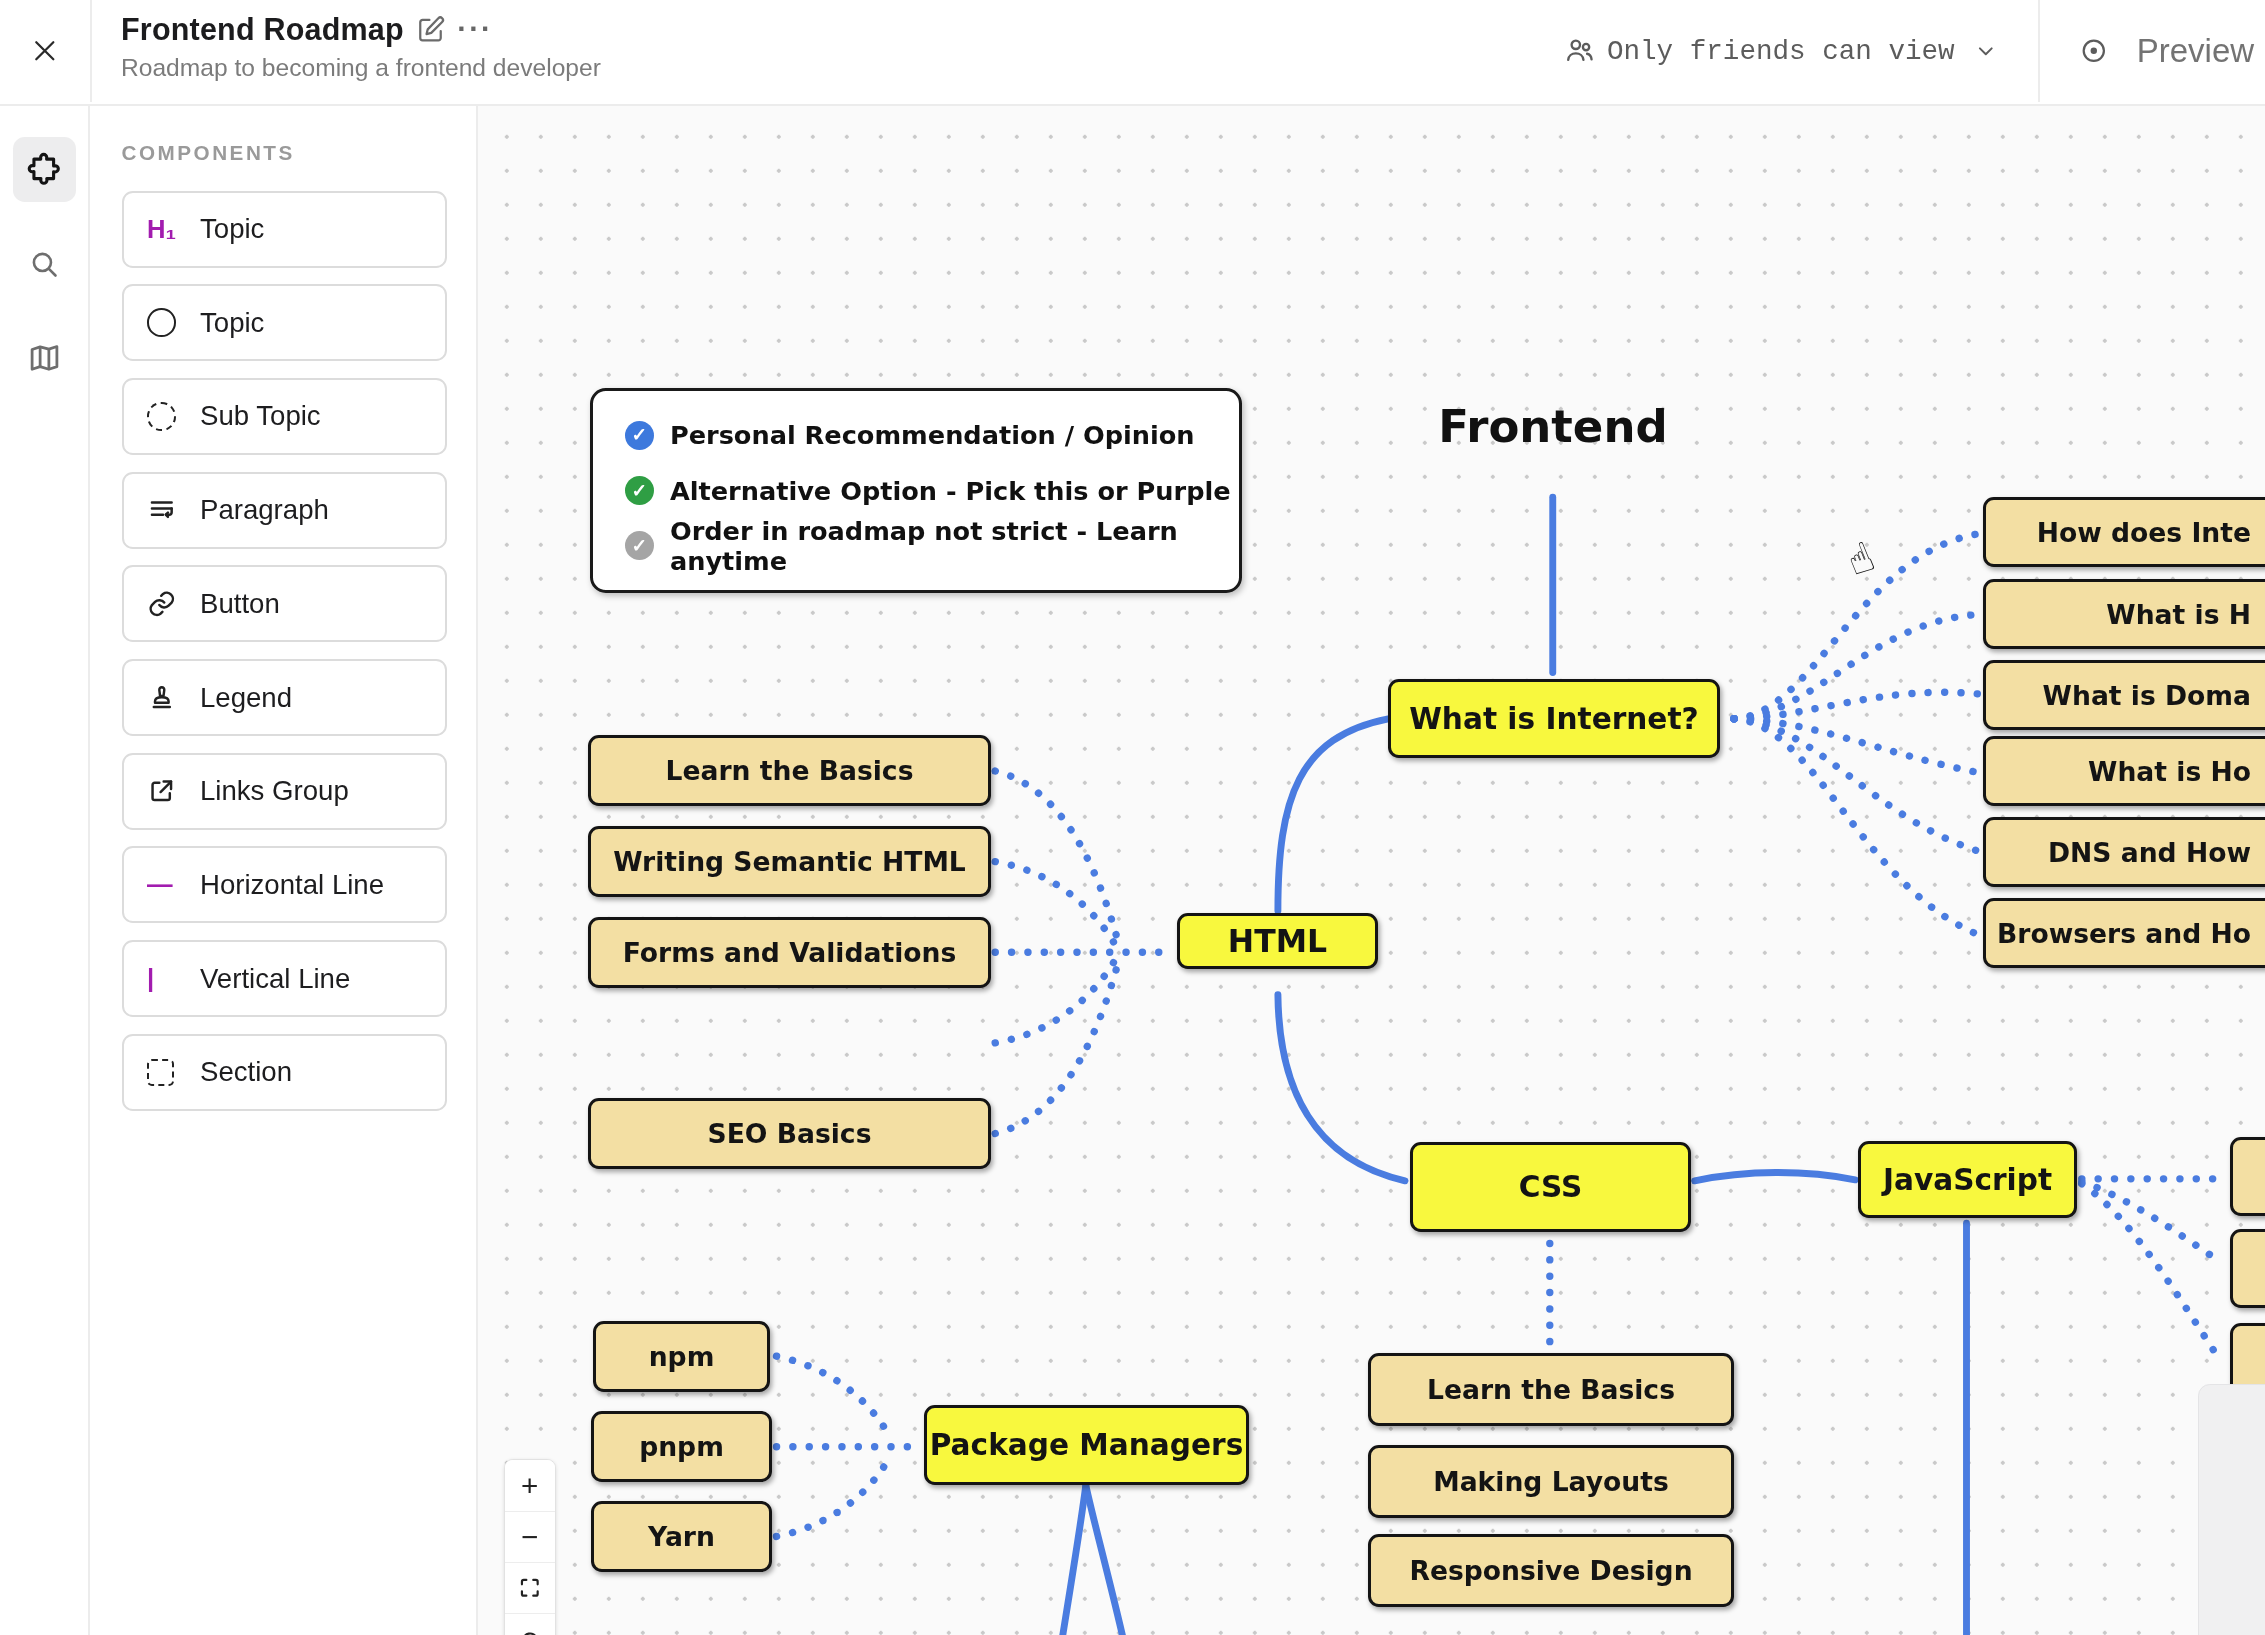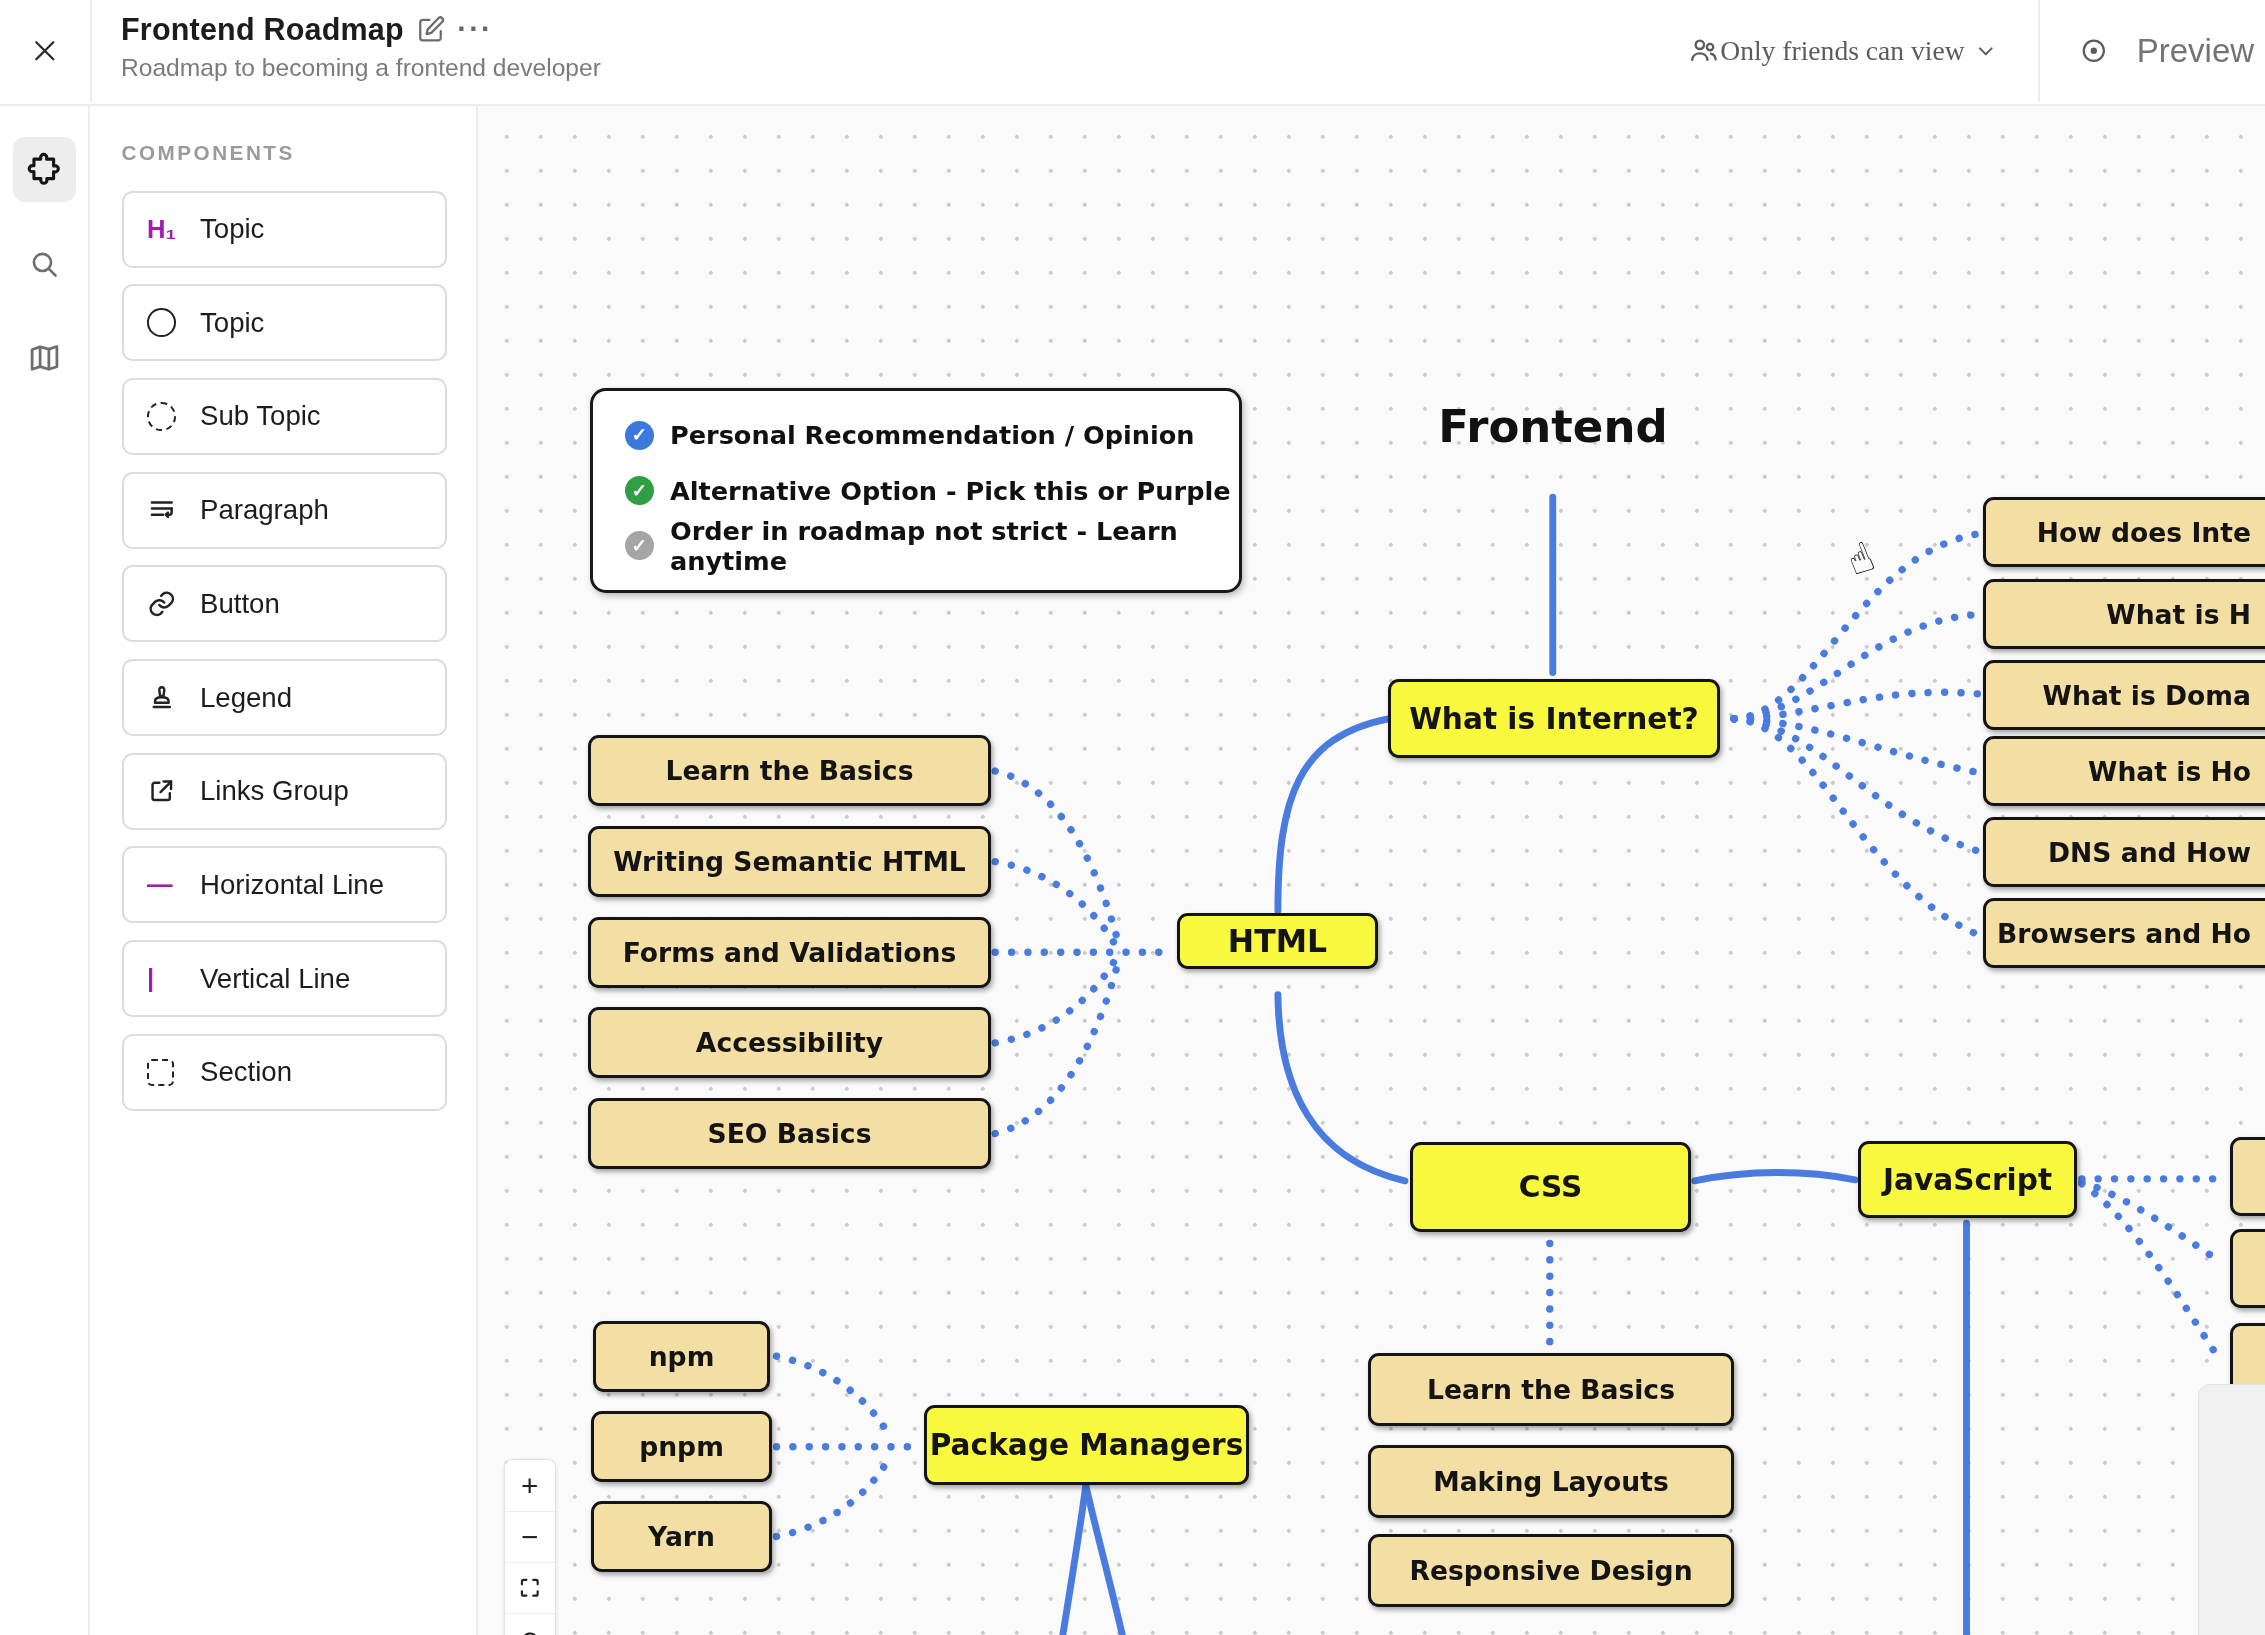--- a/index.html
+++ b/index.html
@@ -12,22 +12,22 @@
   .close-btn{position:absolute;left:0;top:0;width:90px;height:102px;border:none;background:transparent;
              display:flex;align-items:center;justify-content:center;cursor:pointer;}
   .header-vdiv{position:absolute;left:90px;top:0;height:102px;width:0;border-left:2px solid #ececec;}
   .title-wrap{position:absolute;left:121px;top:11.8px;}
   .title-row{display:flex;align-items:center;gap:11px;}
   .page-title{font-size:30.5px;font-weight:700;margin:0;letter-spacing:0.2px;}
   .icon-btn{border:none;background:transparent;padding:0;display:flex;align-items:center;cursor:pointer;color:#555;}
   .more-dots{font-size:29.6px;font-weight:700;color:#666;letter-spacing:2px;line-height:9.9px;}
   .page-subtitle{font-size:24.6px;color:#7b7b7b;margin-top:6.9px;}
   .header-right{position:absolute;right:0;top:0;height:102px;display:flex;align-items:center;}
-  .visibility-btn{display:flex;align-items:center;gap:1px;border:none;background:transparent;cursor:pointer;
-                  font-size:27.6px;color:#5c5c5c;font-family:Liberation Serif, serif;}
+  .visibility-btn{display:flex;align-items:center;gap:11px;border:none;background:transparent;cursor:pointer;
+                  font-size:27.6px;color:#5c5c5c;font-family:Liberation Mono, monospace;}
   .chev{margin-left:7.9px;}
   .header-vdiv2{height:102px;width:0;border-left:2px solid #ececec;margin-left:35px;}
   .preview-btn{display:flex;align-items:center;gap:28px;border:none;background:transparent;cursor:pointer;
                font-size:33px;color:#737373;margin:0 5.9px 0 33px;font-family:"Liberation Sans",sans-serif;}
 
   
   .body{position:absolute;top:104px;left:0;right:0;bottom:0;display:flex;}
 
   .rail{width:90px;border-right:2px solid #ececec;background:#fff;display:flex;flex-direction:column;
         align-items:center;padding-top:33px;box-sizing:border-box;z-index:40;}
@@ -300,21 +300,20 @@
 
       <div class="node yellow fs30" style="left:910px;top:575px;width:332px;height:79px;">What is Internet?</div>
       <div class="node yellow" style="left:699px;top:809px;width:201px;height:56px;font-size:31.5px;">HTML</div>
       <div class="node yellow fs30" style="left:932px;top:1038px;width:281px;height:90px;">CSS</div>
       <div class="node yellow fs30" style="left:1380px;top:1037px;width:219px;height:77px;">JavaScript</div>
       <div class="node yellow fs30" style="left:446px;top:1301px;width:325px;height:80px;">Package Managers</div>
 
       <div class="node tan fs27" style="left:110px;top:631px;width:403px;height:71px;">Learn the Basics</div>
       <div class="node tan fs27" style="left:110px;top:722px;width:403px;height:71px;">Writing Semantic HTML</div>
       <div class="node tan fs27" style="left:110px;top:813px;width:403px;height:71px;">Forms and Validations</div>
-      <div class="node tan fs27" style="left:110px;top:903px;width:403px;height:71px;">Accessibility</div>
       <div class="node tan fs27" style="left:110px;top:994px;width:403px;height:71px;">SEO Basics</div>
 
       <div class="node tan fs27 sliver" style="left:1505px;top:393px;width:335px;height:70px;">How does Inte</div>
       <div class="node tan fs27 sliver" style="left:1505px;top:475px;width:335px;height:70px;">What is H</div>
       <div class="node tan fs27 sliver" style="left:1505px;top:556px;width:335px;height:70px;">What is Doma</div>
       <div class="node tan fs27 sliver" style="left:1505px;top:632px;width:335px;height:70px;">What is Ho</div>
       <div class="node tan fs27 sliver" style="left:1505px;top:713px;width:335px;height:70px;">DNS and How</div>
       <div class="node tan fs27 sliver" style="left:1505px;top:794px;width:335px;height:70px;">Browsers and Ho</div>
 
       <div class="node tan fs27" style="left:115px;top:1217px;width:177px;height:71px;">npm</div>

